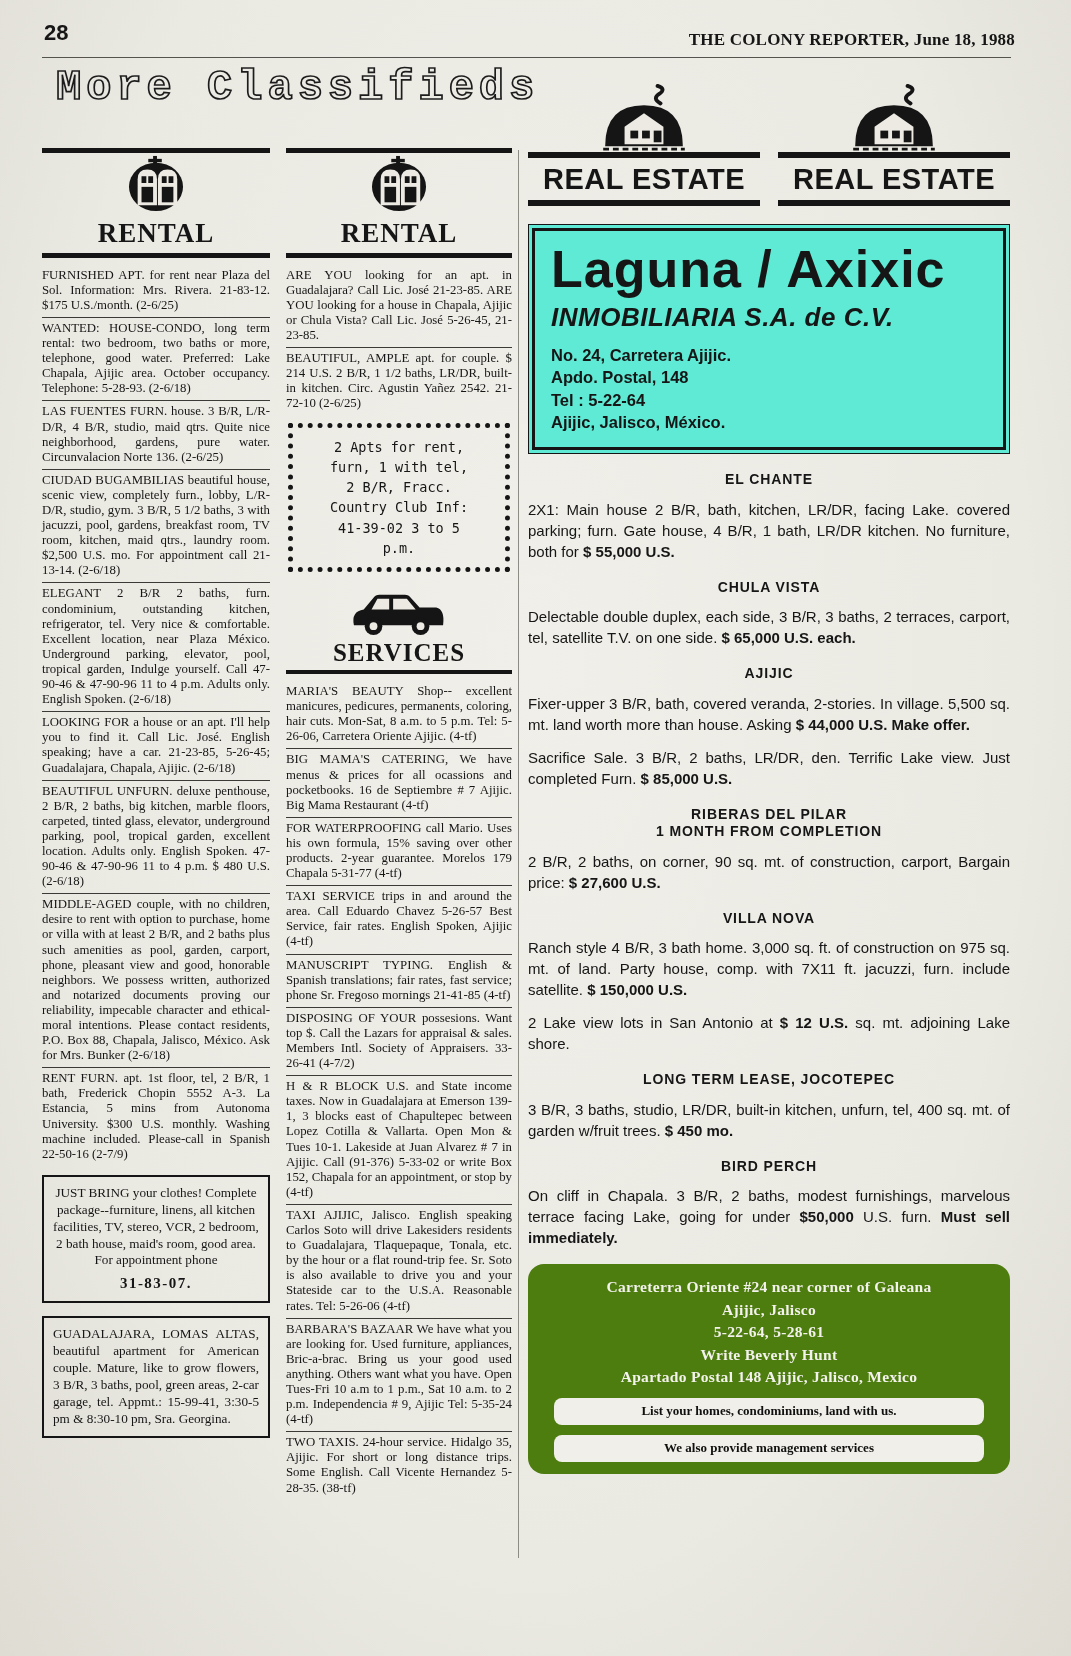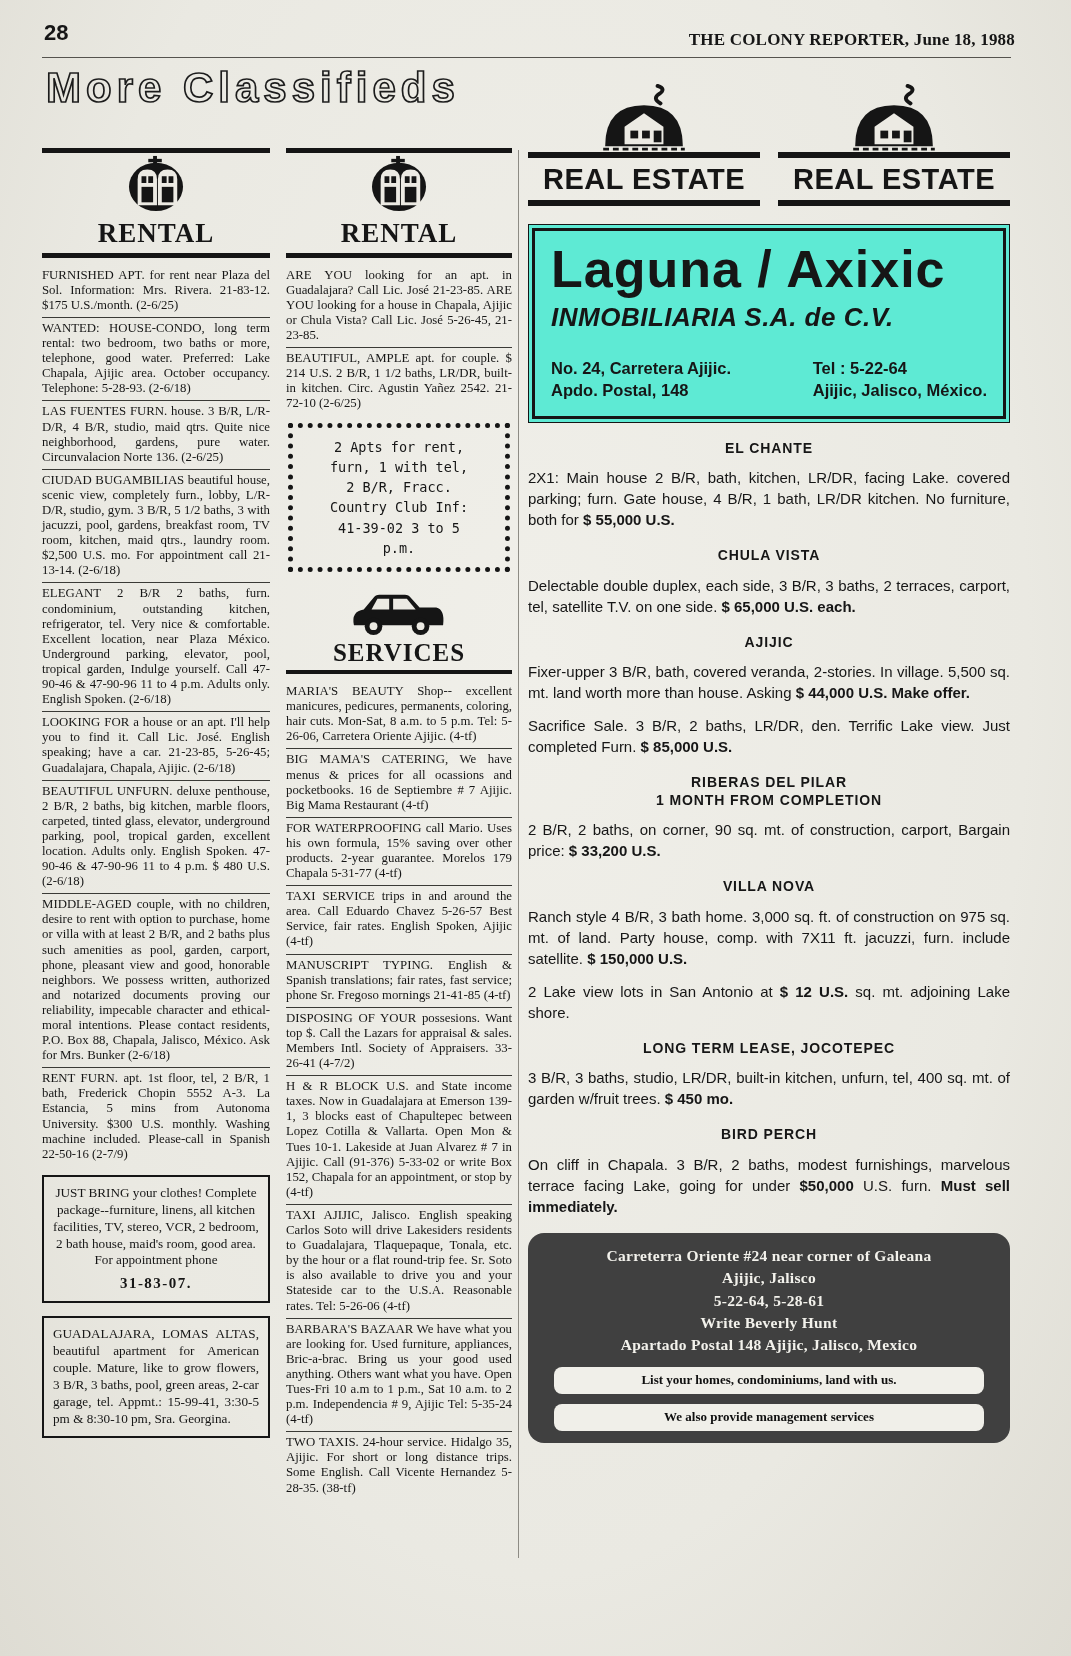--- a/index.html
+++ b/index.html
@@ -6,21 +6,21 @@
   body{
     width:1071px;height:1656px;position:relative;overflow:hidden;
     background:radial-gradient(ellipse at 50% 40%, #f0efe9 0%, #eae9e2 65%, #dedcd3 100%);
     color:#161616;font-family:"Liberation Serif",serif;
   }
   
   .pageno{position:absolute;left:44px;top:20px;font-family:"Liberation Sans",sans-serif;font-weight:bold;font-size:22px;}
   .masthead{position:absolute;right:56px;top:30px;font-family:"Liberation Serif",serif;font-weight:bold;font-size:17px;letter-spacing:.2px;}
   .head-rule{position:absolute;left:42px;right:60px;top:57px;height:1px;background:#55534e;}
   .page-title{
-    position:absolute;left:46px;top:64px;font-family:Liberation Sans, sans-serif;font-weight:bold;
+    position:absolute;left:56px;top:64px;font-family:Liberation Mono, monospace;font-weight:bold;
     font-size:42px;letter-spacing:5px;color:#2a2a2a;text-align:center;
   }
   @supports (-webkit-text-stroke:1px black){
     .page-title{color:transparent;-webkit-text-stroke:1.7px #1c1c1c;}
   }
   .vdivider{position:absolute;left:518px;top:150px;width:1px;height:1408px;background:#8d8b84;}
 
   
   .col1{position:absolute;left:42px;top:148px;width:228px;}
   .col2{position:absolute;left:286px;top:148px;width:226px;}
@@ -57,31 +57,31 @@
   
   .re-row{display:flex;gap:18px;}
   .re-head{flex:1;text-align:center;}
   .re-head .bar{height:6px;}
   .re-label{font-family:"Liberation Sans",sans-serif;font-weight:bold;font-size:29px;letter-spacing:.5px;padding:5px 0 4px;}
 
   .agency-box{border:1px solid #151515;padding:3px;margin-top:18px;background:#5eead4;}
   .agency-inner{border:3px solid #151515;padding:12px 16px 14px;}
   .agency-name{font-family:"Liberation Sans",sans-serif;font-weight:bold;font-size:52px;line-height:1.02;letter-spacing:1px;}
   .agency-sub{font-family:"Liberation Sans",sans-serif;font-weight:bold;font-style:italic;font-size:26px;margin-top:6px;letter-spacing:.5px;}
-  .agency-row{display:flex;justify-content:space-between;margin-top:24px;font-family:"Liberation Sans",sans-serif;font-weight:bold;font-size:16.5px;line-height:1.35;white-space:pre-line;}
+  .agency-row{display:flex;justify-content:space-between;margin-top:11px;font-family:"Liberation Sans",sans-serif;font-weight:bold;font-size:16.5px;line-height:1.35;white-space:pre-line;flex-direction:column;}
 
   .listing-h{
     text-align:center;font-family:"Liberation Sans",sans-serif;font-weight:bold;font-size:14px;
     letter-spacing:.9px;white-space:pre-line;margin:17px 0 10px;line-height:1.25;
   }
   .listing p{font-family:"Liberation Sans",sans-serif;font-size:15px;line-height:1.4;text-align:justify;margin:0 0 12px;}
   .listing b{font-weight:bold;}
 
   .footer-box{
-    background:#404040;border-radius:16px;color:#f3f2ec;text-align:center;
+    background:#4d7c0f;border-radius:16px;color:#f3f2ec;text-align:center;
     padding:12px 12px 12px;margin-top:16px;font-weight:bold;
   }
   .footer-lines{white-space:pre-line;font-size:15.5px;line-height:1.45;letter-spacing:.3px;}
   .white-box{
     background:#f0efe9;color:#101010;border-radius:8px;margin:10px 14px 0;
     padding:5px 10px;font-size:13px;font-weight:bold;line-height:1.3;
   }
 
   .icon{display:inline-block;vertical-align:bottom;}
 </style>
@@ -257,21 +257,21 @@
 
   <div class="listing">
     <div class="listing-h">AJIJIC</div>
     <p><span>Fixer-upper 3 B/R, bath, covered veranda, 2-stories. In village. 5,500 sq. mt. land worth more than house. Asking </span><b>$ 44,000 U.S. Make offer.</b><span></span><b></b></p>
     <p><span>Sacrifice Sale. 3 B/R, 2 baths, LR/DR, den. Terrific Lake view. Just completed Furn. </span><b>$ 85,000 U.S.</b><span></span><b></b></p>
   </div>
 
   <div class="listing">
     <div class="listing-h">RIBERAS DEL PILAR
 1 MONTH FROM COMPLETION</div>
-    <p><span>2 B/R, 2 baths, on corner, 90 sq. mt. of construction, carport, Bargain price: </span><b>$ 33,200 U.S.</b><span></span><b></b></p>
+    <p><span>2 B/R, 2 baths, on corner, 90 sq. mt. of construction, carport, Bargain price: </span><b>$ 27,600 U.S.</b><span></span><b></b></p>
   </div>
 
   <div class="listing">
     <div class="listing-h">VILLA NOVA</div>
     <p><span>Ranch style 4 B/R, 3 bath home. 3,000 sq. ft. of construction on 975 sq. mt. of land. Party house, comp. with 7X11 ft. jacuzzi, furn. include satellite. </span><b>$ 150,000 U.S.</b><span></span><b></b></p>
     <p><span>2 Lake view lots in San Antonio at </span><b>$ 12 U.S.</b><span> sq. mt. adjoining Lake shore.</span><b></b></p>
   </div>
 
   <div class="listing">
     <div class="listing-h">LONG TERM LEASE, JOCOTEPEC</div>

